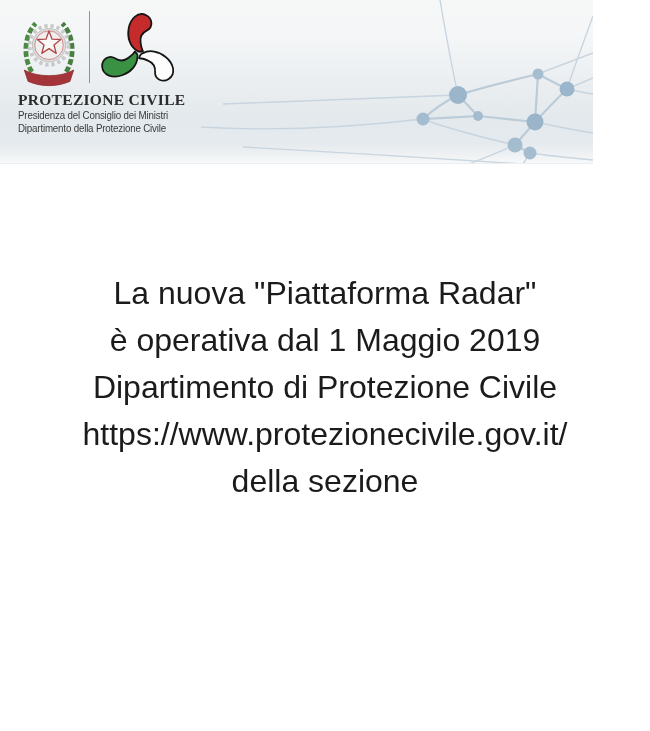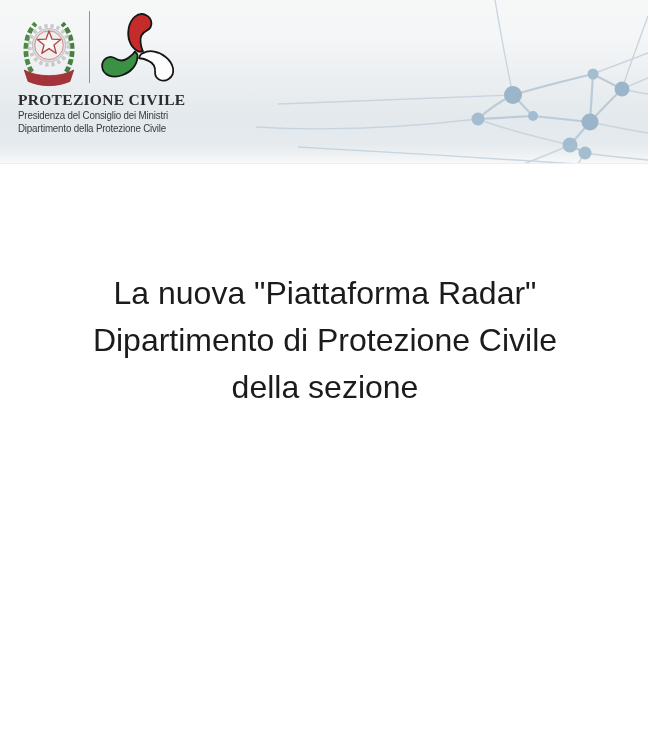--- a/index.html
+++ b/index.html
@@ -8,21 +8,21 @@
     width: 650px; height: 731px;
     background: #ffffff;
     font-family: "Liberation Sans", sans-serif;
     overflow: hidden;
     position: relative;
   }
 
   
   .header {
     position: relative;
-    width: 648px; height: 164px;
+    width: 593px; height: 164px;
     background: linear-gradient(180deg,
       #f6f8f8 0%, #f4f6f7 22%, #eceff2 48%,
       #e3e9ec 72%, #e5eaee 88%, #f2f4f5 97%, #f7f8f9 100%);
     border-bottom: 1px solid #eceff1;
     overflow: hidden;
   }
 
   .network-svg {
     position: absolute;
     top: 0; right: 0;
@@ -151,15 +151,17 @@
     </div>
 
     <div class="brand-name">PROTEZIONE CIVILE</div>
     <div class="brand-sub">Presidenza del Consiglio dei Ministri</div>
     <div class="brand-sub">Dipartimento della Protezione Civile</div>
   </div>
 </div>
 
 <div class="announcement">
   <div class="announcement-line">La nuova "Piattaforma Radar"</div>
+  <div class="announcement-line">è operativa dal 1 Maggio 2019</div>
   <div class="announcement-line">Dipartimento di Protezione Civile</div>
+  <div class="announcement-line">https://www.protezionecivile.gov.it/</div>
   <div class="announcement-line">della sezione</div>
 </div>
 
 </body></html>

